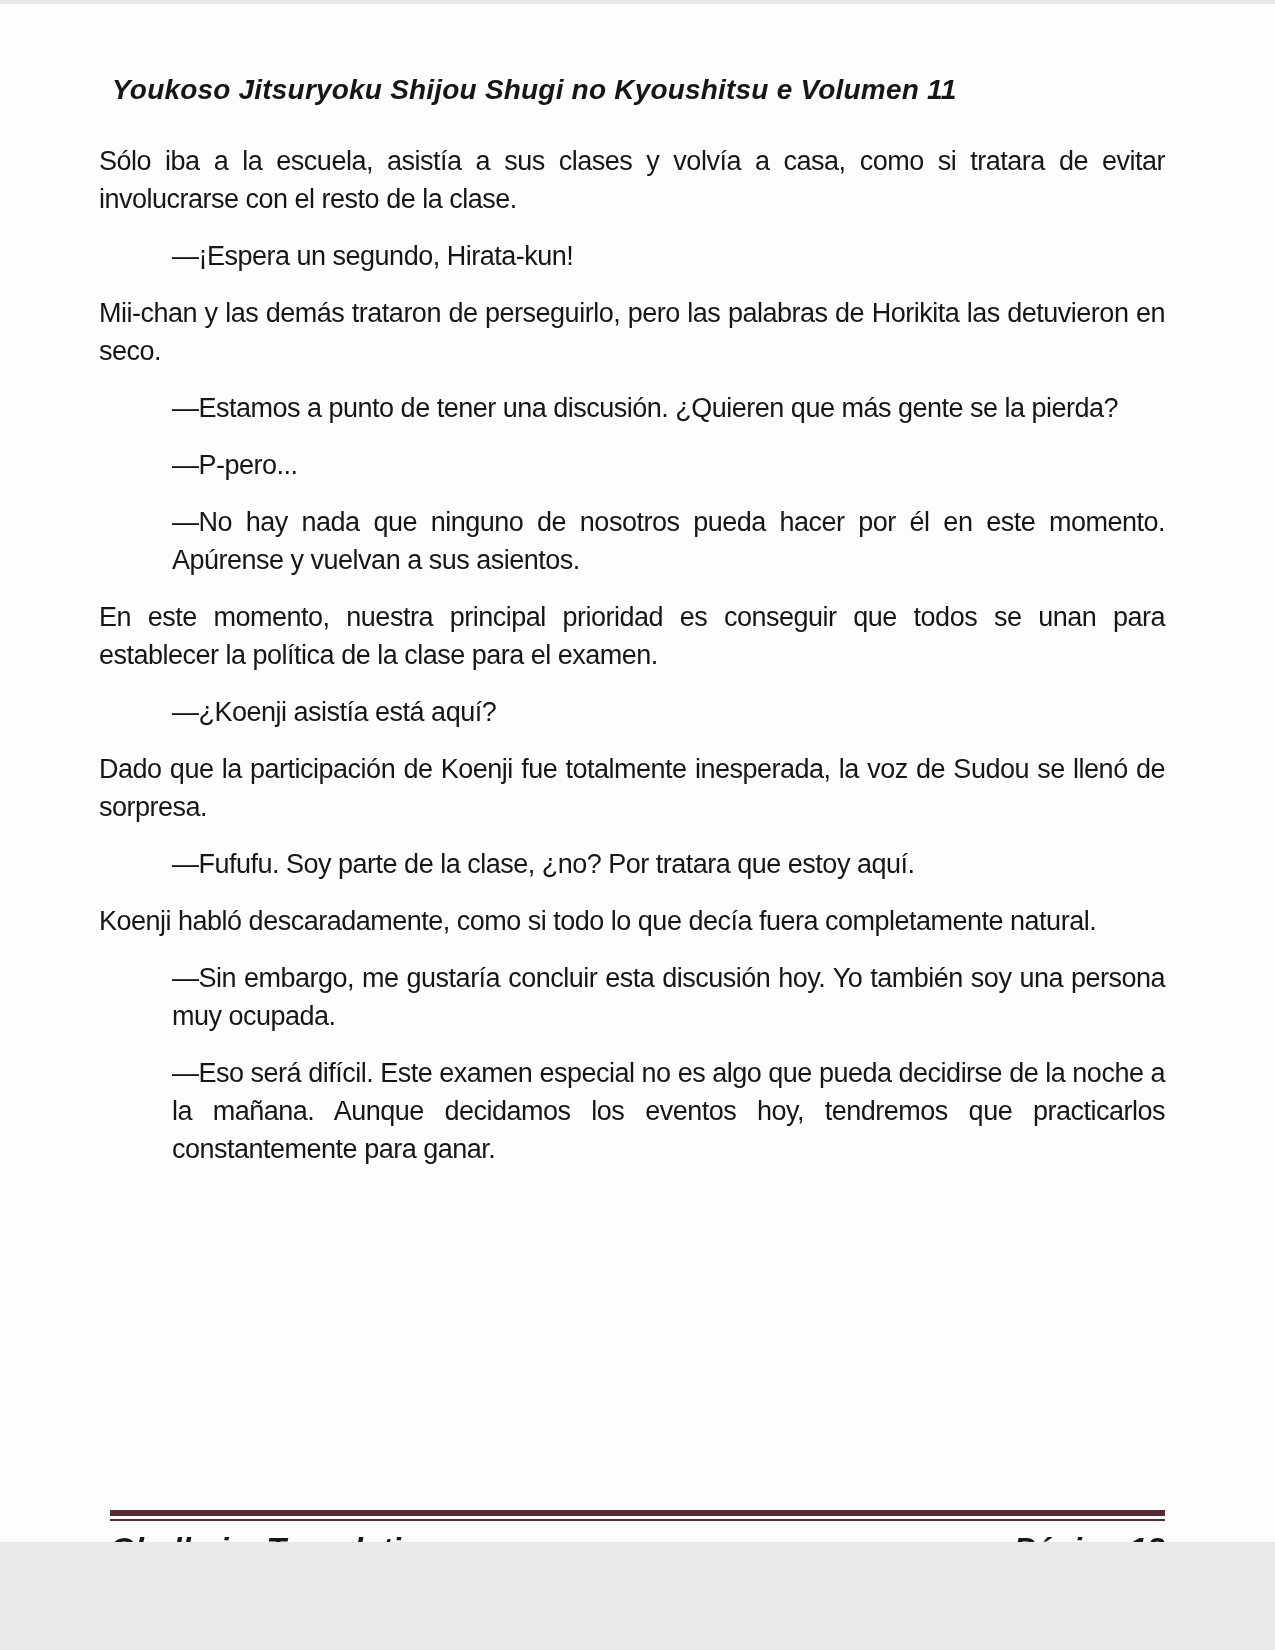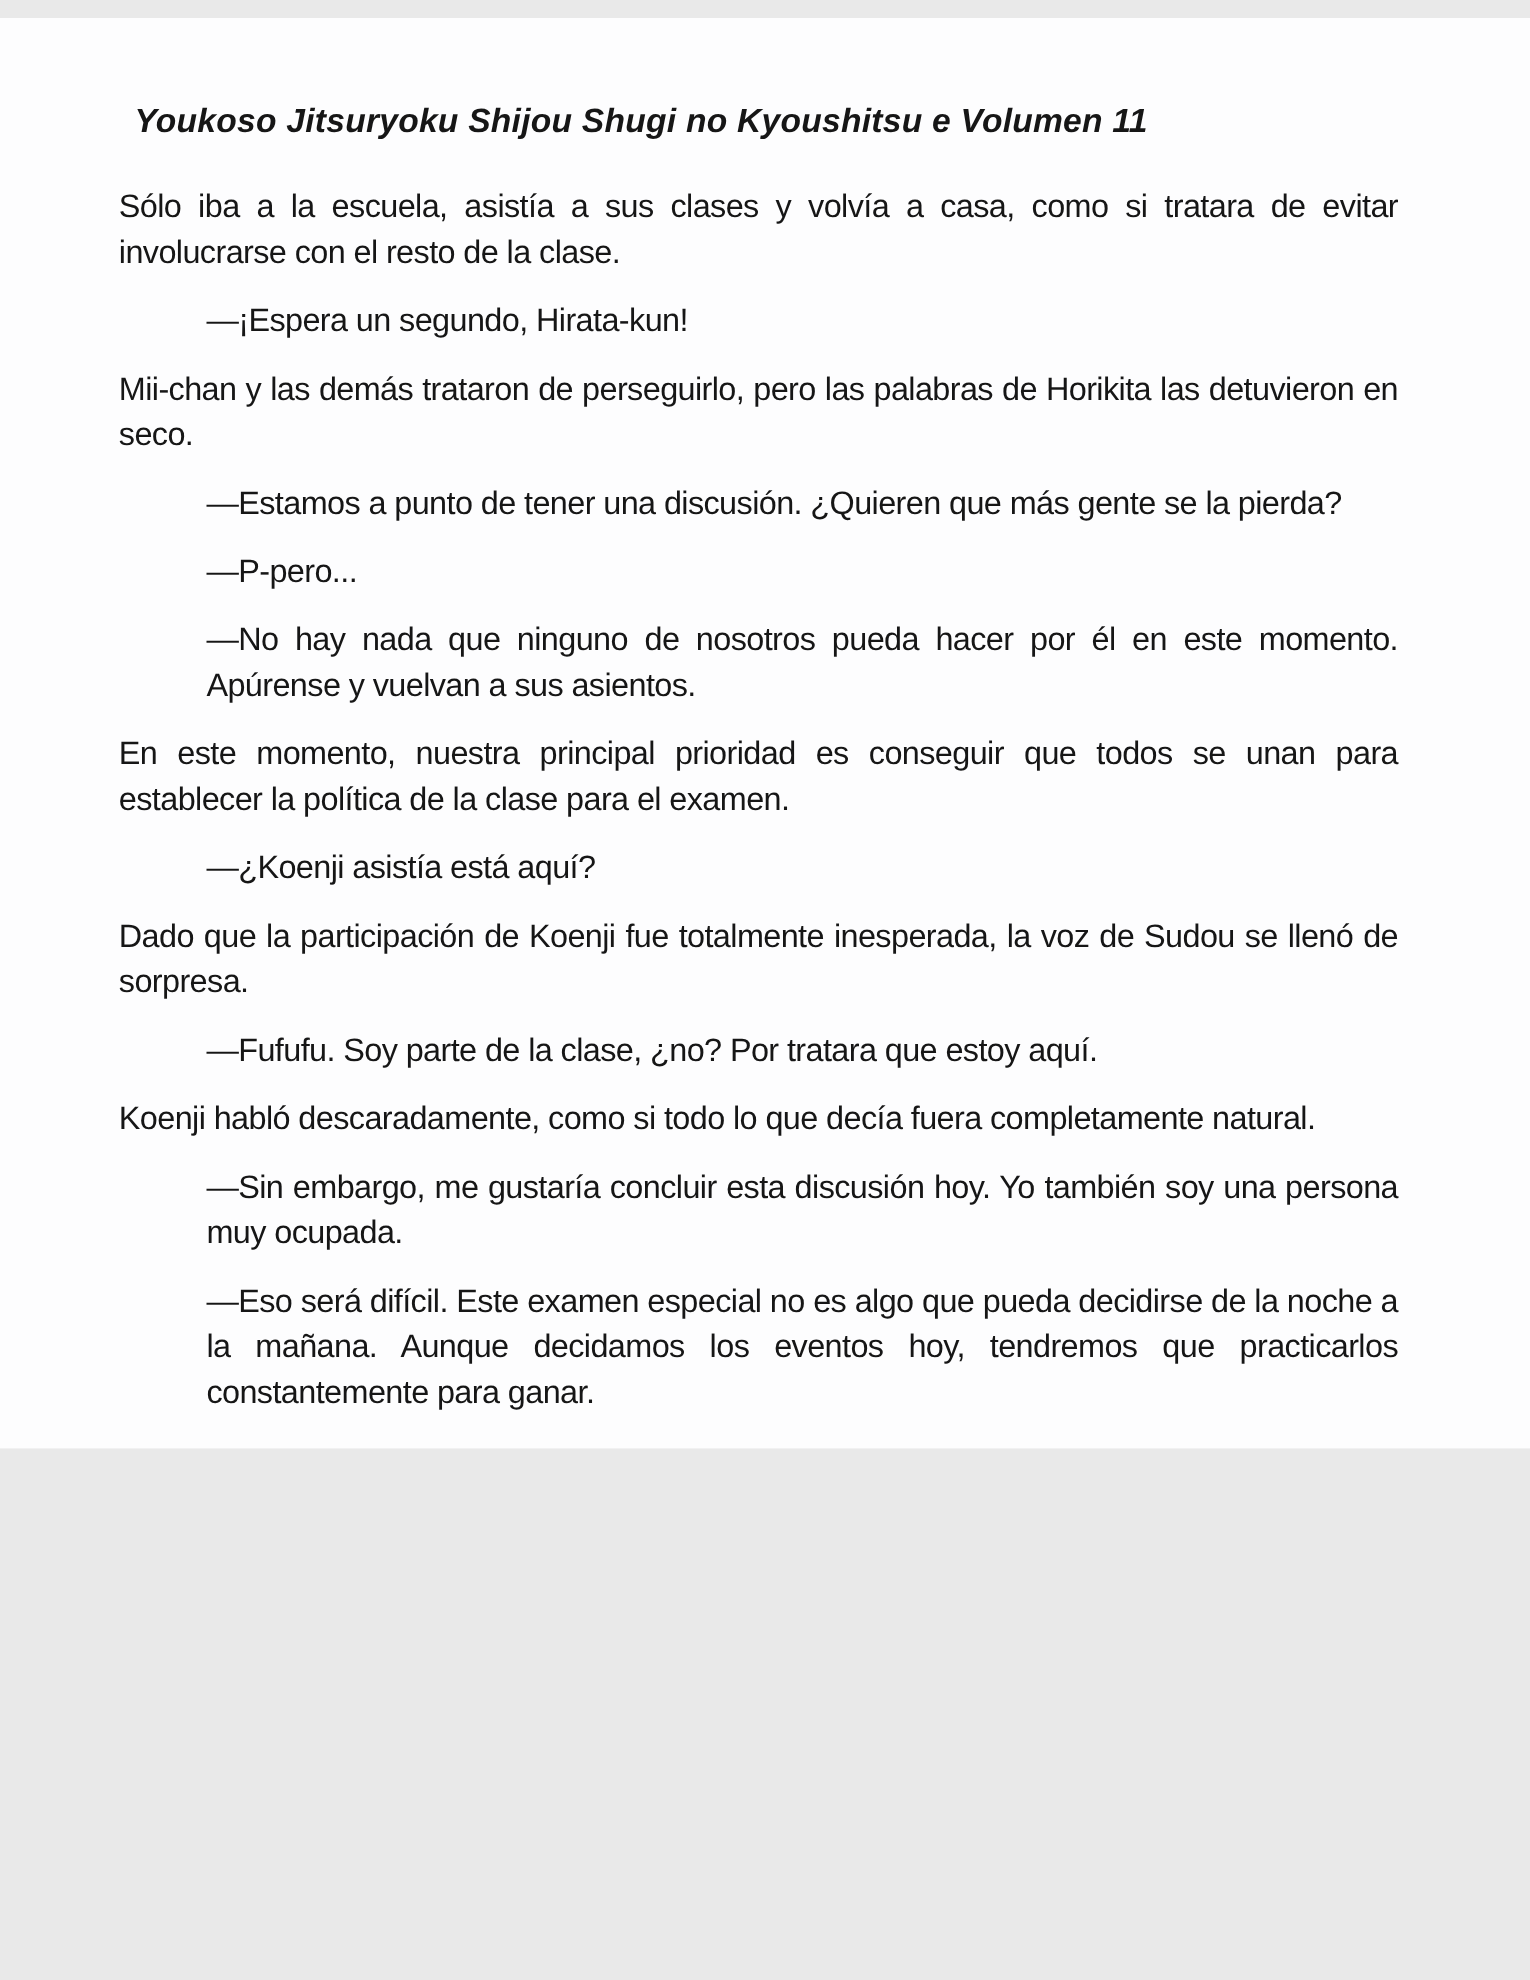--- a/index.html
+++ b/index.html
@@ -3,22 +3,22 @@
 <meta charset="utf-8">
 <style>
   html, body {
     margin: 0;
     padding: 0;
     background: #e9e9e9;
   }
   .page {
     position: relative;
     width: 1275px;
-    height: 1192px;
-    margin: 15px auto;
+    height: 1538px;
+    margin: 4px auto;
     background: var(--page-bg, #fdfdfe);
     overflow: hidden;
     font-family: "Liberation Sans", sans-serif;
     color: var(--text, #161616);
     box-sizing: border-box;
   }
   .header {
     position: absolute;
     top: 70px;
     left: 112px;

